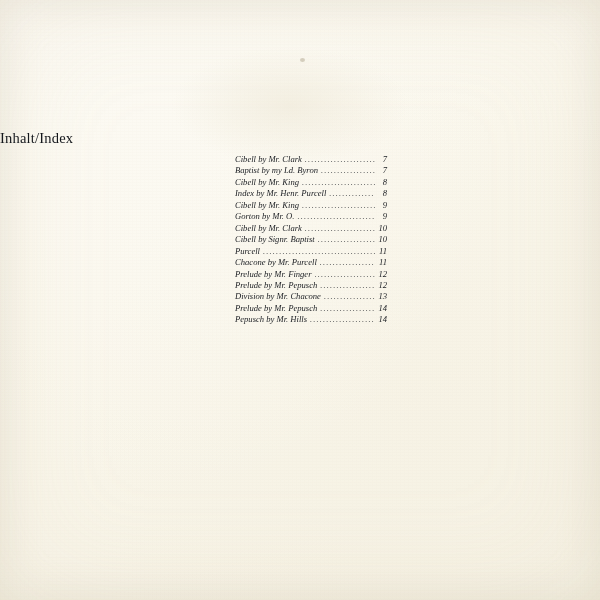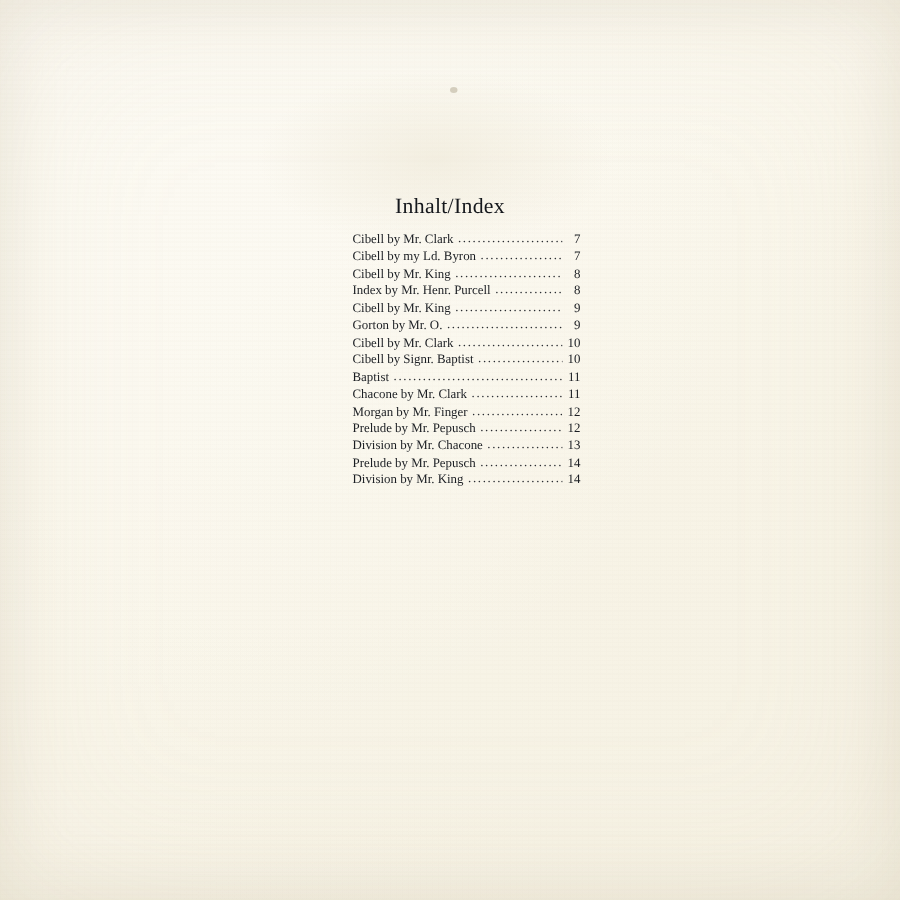--- a/index.html
+++ b/index.html
@@ -62,30 +62,31 @@
     position: absolute;
     left: 0;
     top: 0;
     width: 600px;
   }
   .index-title {
     position: absolute;
     top: 130px;
     left: 0;
     width: 600px;
-    text-align: center;
+    text-align: left;
     font-size: 14.5px;
     color: #14171c;
     letter-spacing: 0.2px;
   }
   .index-list {
     position: absolute;
     top: 154px;
     left: 235px;
     width: 152px;
+    font-style: italic;
   }
   .entry {
     display: flex;
     align-items: baseline;
     font-size: 8.6px;
     line-height: 11.45px;
     color: #1a1d22;
     white-space: nowrap;
   }
   .entry .label {
@@ -119,21 +120,21 @@
 
     <div class="index-list">
 
       <div class="entry">
         <span class="label">Cibell by Mr. Clark</span>
         <span class="dots">................................................</span>
         <span class="page-no">7</span>
       </div>
 
       <div class="entry">
-        <span class="label">Cibell by my Ld. Byron</span>
+        <span class="label">Baptist by my Ld. Byron</span>
         <span class="dots">................................................</span>
         <span class="page-no">7</span>
       </div>
 
       <div class="entry">
         <span class="label">Cibell by Mr. King</span>
         <span class="dots">................................................</span>
         <span class="page-no">8</span>
       </div>
 
@@ -161,33 +162,33 @@
         <span class="page-no">10</span>
       </div>
 
       <div class="entry">
         <span class="label">Cibell by Signr. Baptist</span>
         <span class="dots">................................................</span>
         <span class="page-no">10</span>
       </div>
 
       <div class="entry">
-        <span class="label">Baptist</span>
+        <span class="label">Purcell</span>
         <span class="dots">................................................</span>
         <span class="page-no">11</span>
       </div>
 
       <div class="entry">
-        <span class="label">Chacone by Mr. Clark</span>
+        <span class="label">Chacone by Mr. Purcell</span>
         <span class="dots">................................................</span>
         <span class="page-no">11</span>
       </div>
 
       <div class="entry">
-        <span class="label">Morgan by Mr. Finger</span>
+        <span class="label">Prelude by Mr. Finger</span>
         <span class="dots">................................................</span>
         <span class="page-no">12</span>
       </div>
 
       <div class="entry">
         <span class="label">Prelude by Mr. Pepusch</span>
         <span class="dots">................................................</span>
         <span class="page-no">12</span>
       </div>
 
@@ -197,20 +198,20 @@
         <span class="page-no">13</span>
       </div>
 
       <div class="entry">
         <span class="label">Prelude by Mr. Pepusch</span>
         <span class="dots">................................................</span>
         <span class="page-no">14</span>
       </div>
 
       <div class="entry">
-        <span class="label">Division by Mr. King</span>
+        <span class="label">Pepusch by Mr. Hills</span>
         <span class="dots">................................................</span>
         <span class="page-no">14</span>
       </div>
 
     </div>
   </div>
 </div>
 
 </body></html>

